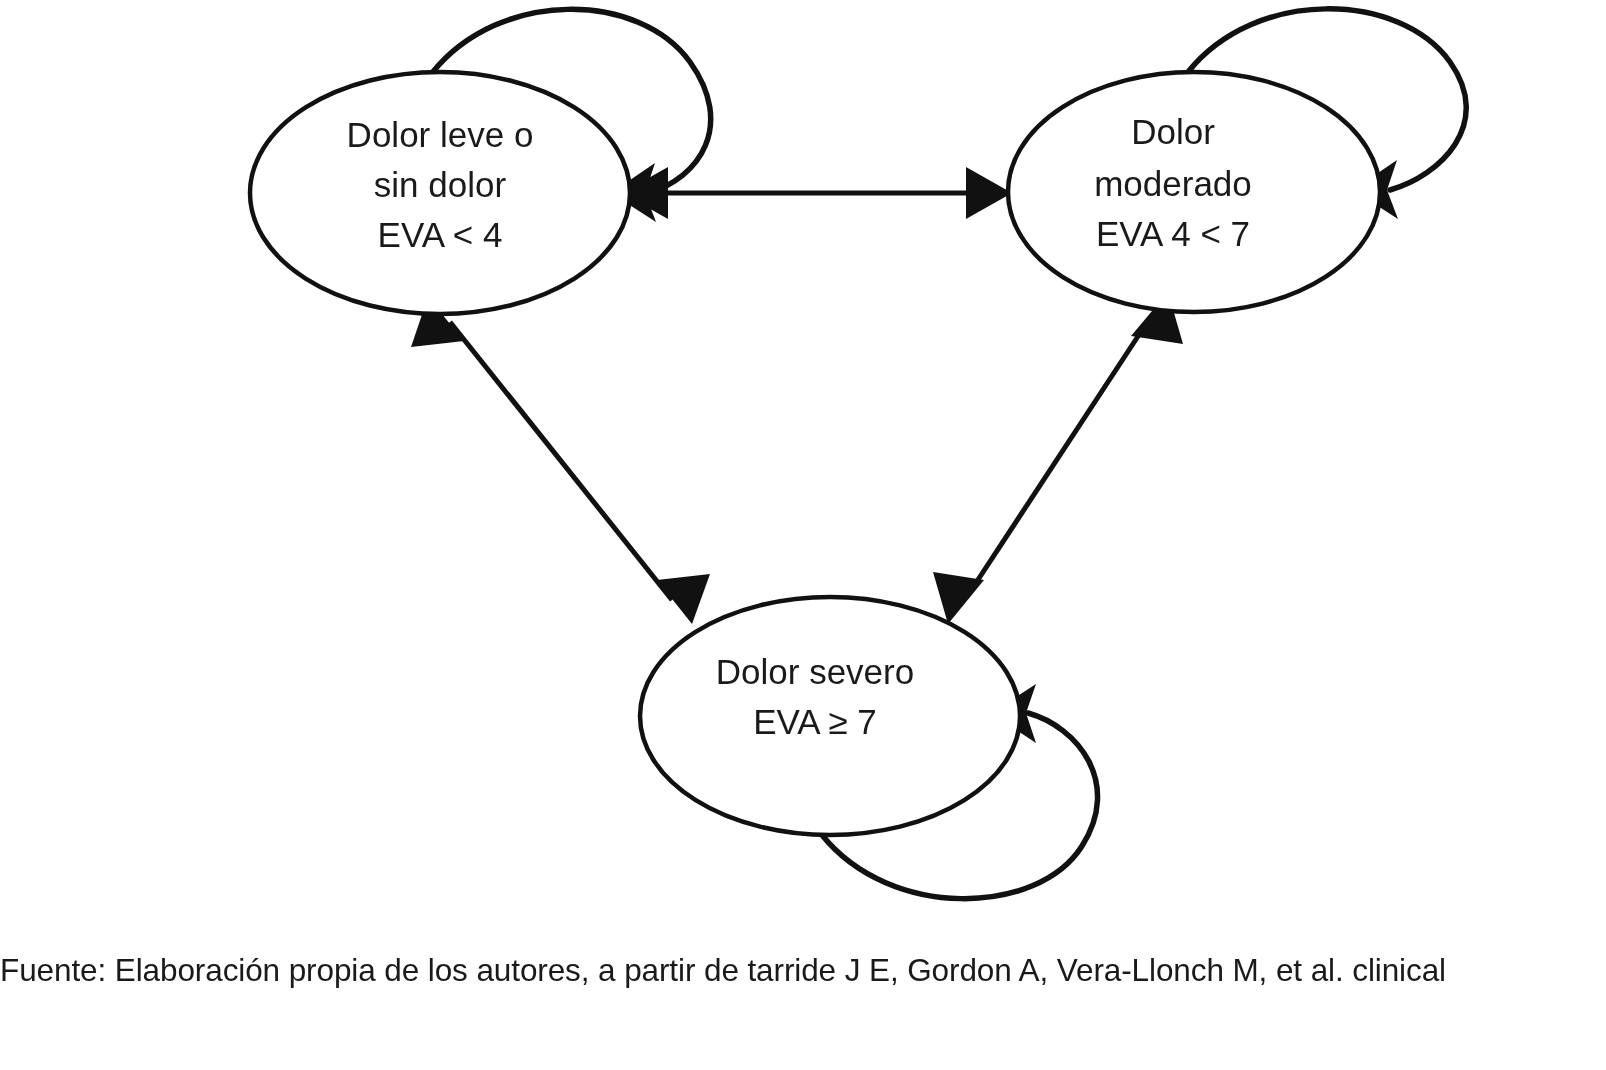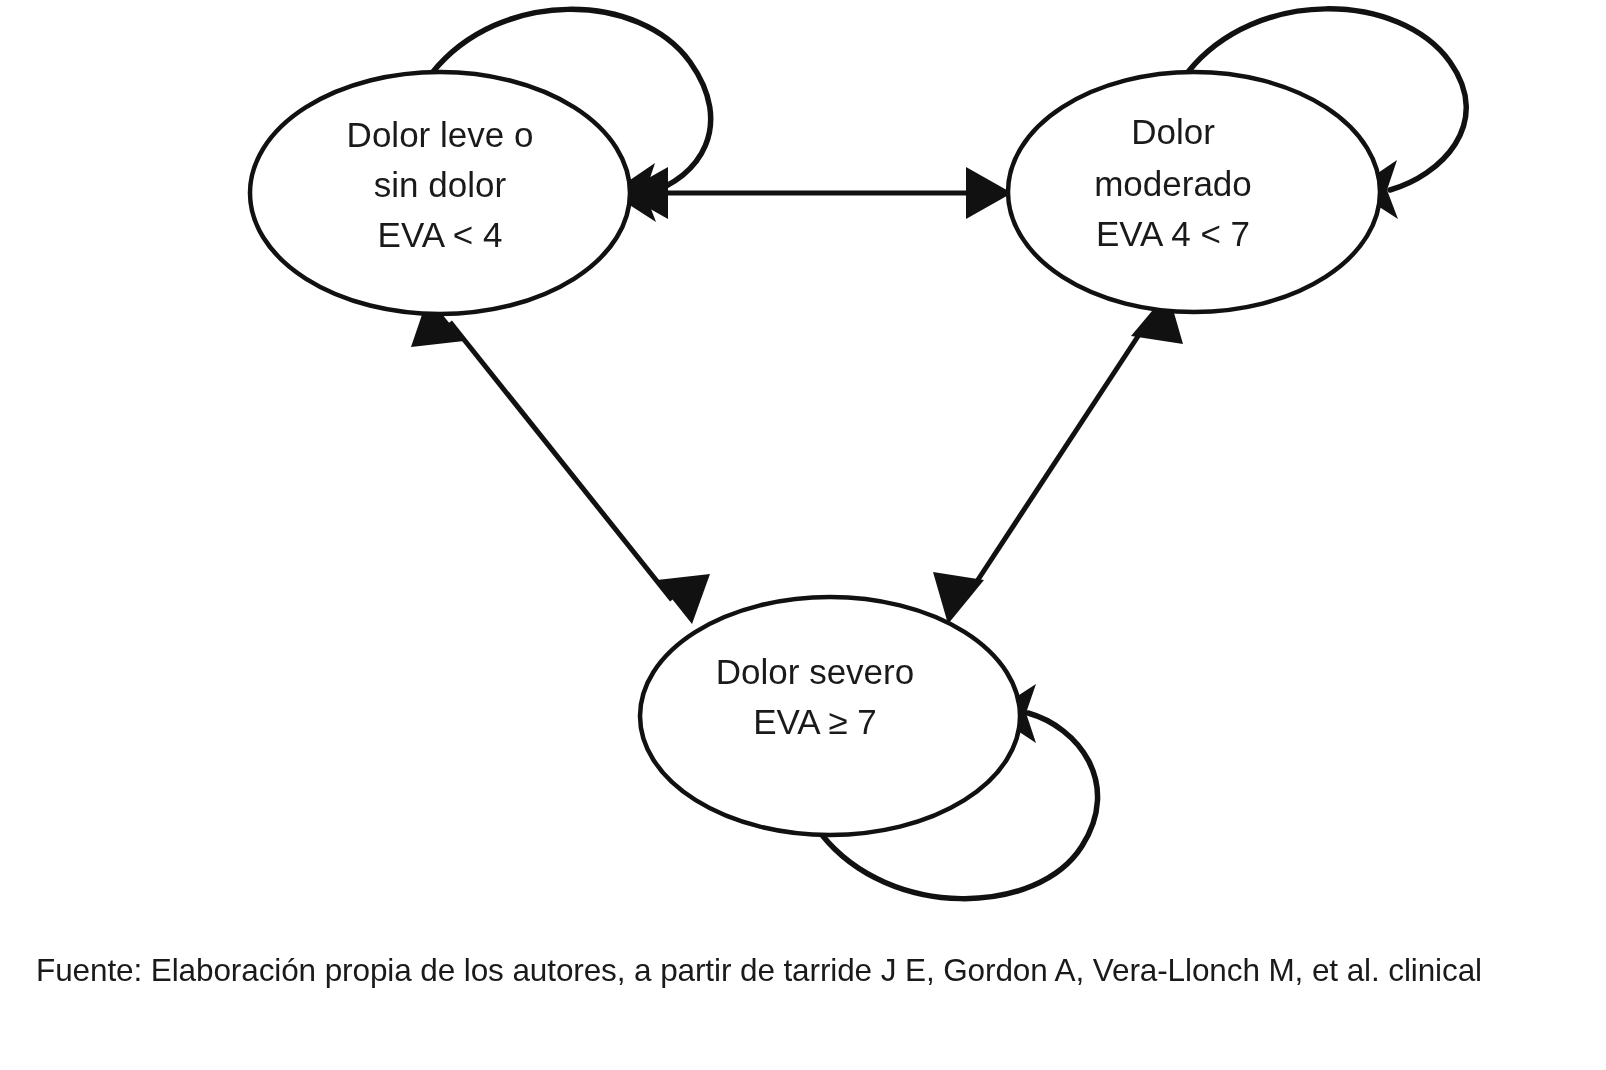--- a/index.html
+++ b/index.html
@@ -67,21 +67,20 @@
     width: 1606px;
     font-family: "Liberation Sans", sans-serif;
     font-size: 31.5px;
     line-height: 45px;
     color: #1a1a1a;
     letter-spacing: -0.1px;
   }
   .caption-line {
     display: block;
     white-space: pre;
-    padding-left: 36px;
   }
 </style>
 </head>
 <body>
 
 <div id="diagram-root">
 
   <svg id="state-diagram" viewBox="0 0 1606 920" xmlns="http://www.w3.org/2000/svg">
 
     <g>

